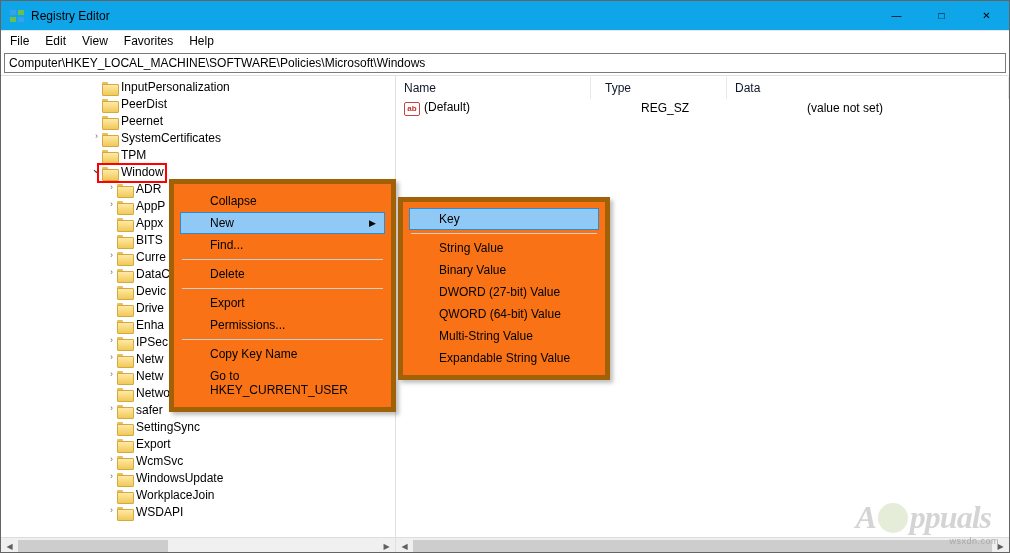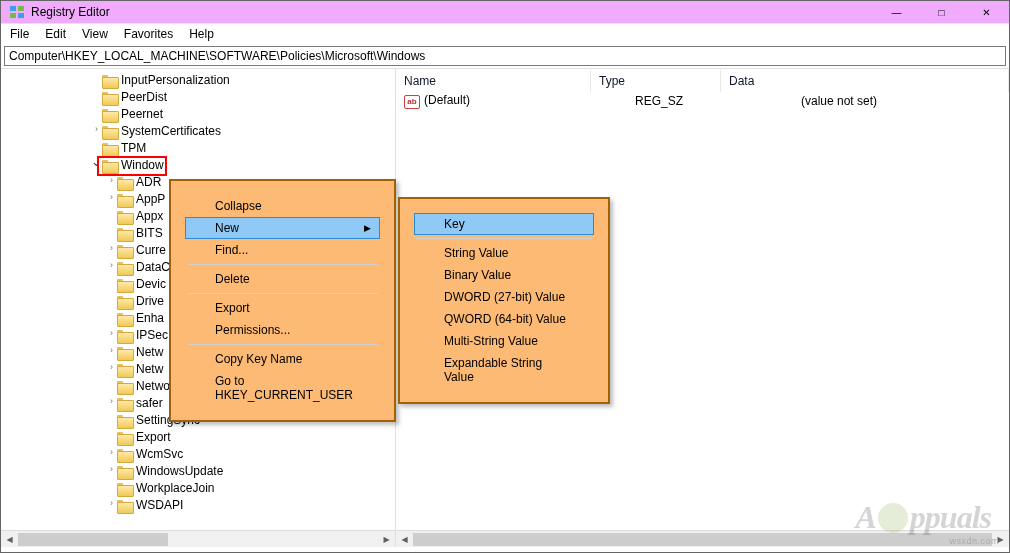--- a/index.html
+++ b/index.html
@@ -8,24 +8,24 @@
       font-size: 12px;
       background: #fff;
       width: 1010px;
       height: 553px;
       overflow: hidden;
       border: 1px solid #646464;
       position: relative;
     }
     
     .titlebar {
-      height: 23px;
-      display: flex;
-      align-items: center;
-      background: #f0abfc;
+      height: 30px;
+      display: flex;
+      align-items: center;
+      background: #0ea5e9;
       border-bottom: 1px solid #e5e5e5;
     }
     .titlebar .app-icon {
       width: 16px; height: 16px;
       margin: 0 6px 0 8px;
     }
     .titlebar .title {
       flex: 1;
       font-size: 12px;
       color: #000;
@@ -133,21 +133,21 @@
       height: 23px;
       align-items: center;
       font-size: 12px;
       color: #0f172a;
     }
     .list-header .col {
       padding: 4px 8px;
       border-right: 1px solid #e8e8e8;
     }
     .col-name { width: 195px; }
-    .col-type { width: 130px; }
+    .col-type { width: 130px; margin-left: 6px; }
     .col-data { flex: 1; }
     .list-row {
       display: flex;
       align-items: center;
       height: 18px;
       font-size: 12px;
       gap: 36px;
     }
     .list-row .cell { padding: 0 8px; }
     .list-row .icon-ab {
@@ -159,24 +159,24 @@
       font-weight: bold;
       color: #c03030;
       border: 1px solid #cc4040;
       background: #fff;
       margin-right: 4px;
       border-radius: 2px;
     }
     
     .context-menu {
       position: absolute;
-      background: #fdba74;
-      border: 2px solid #a16207;
+      background: #f97316;
+      border: 5px solid #a16207;
       box-shadow: 3px 3px 4px rgba(0,0,0,.25);
-      padding: 14px;
+      padding: 6px;
       font-size: 12px;
       z-index: 100;
     }
     .ctx-item {
       padding: 4px 22px 4px 30px;
       cursor: default;
       position: relative;
     }
     .ctx-item.hover {
       background: #90c8f6;

